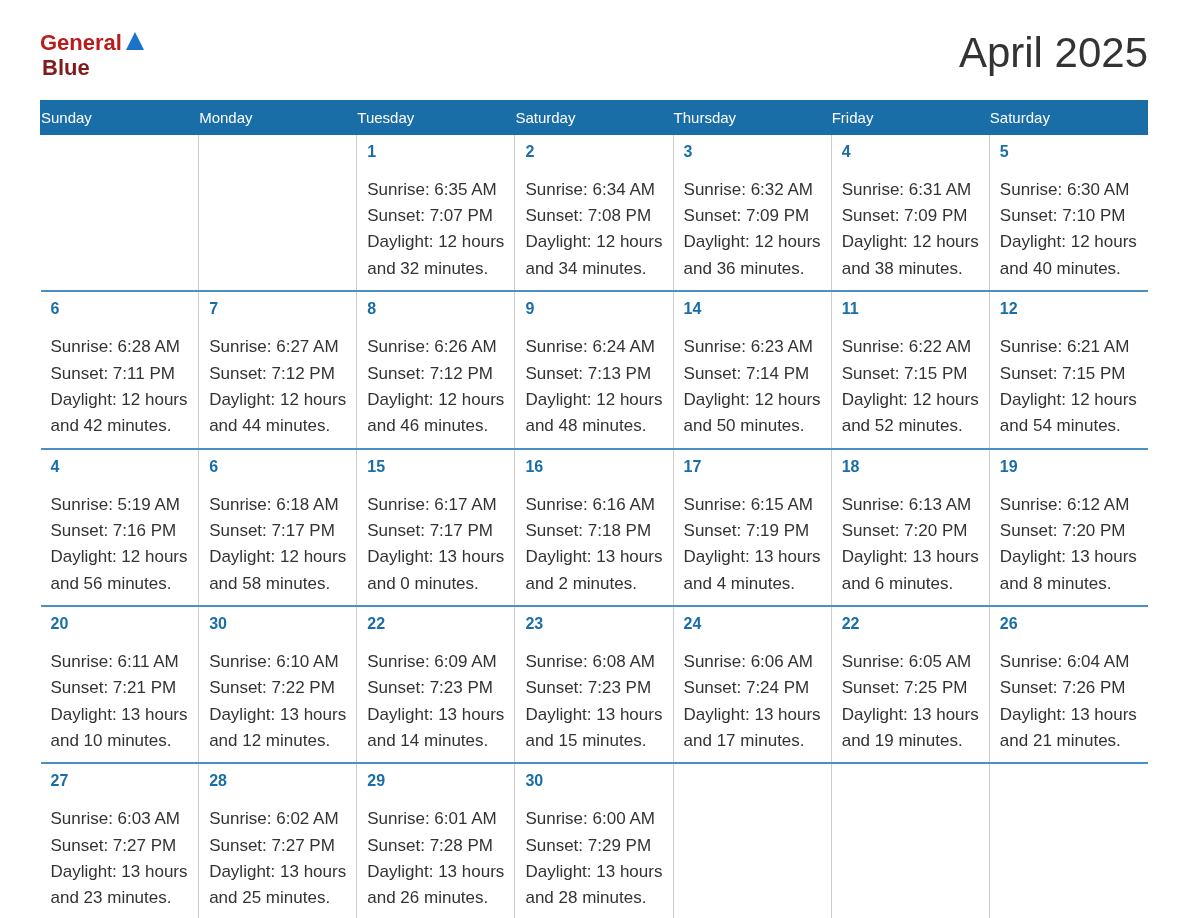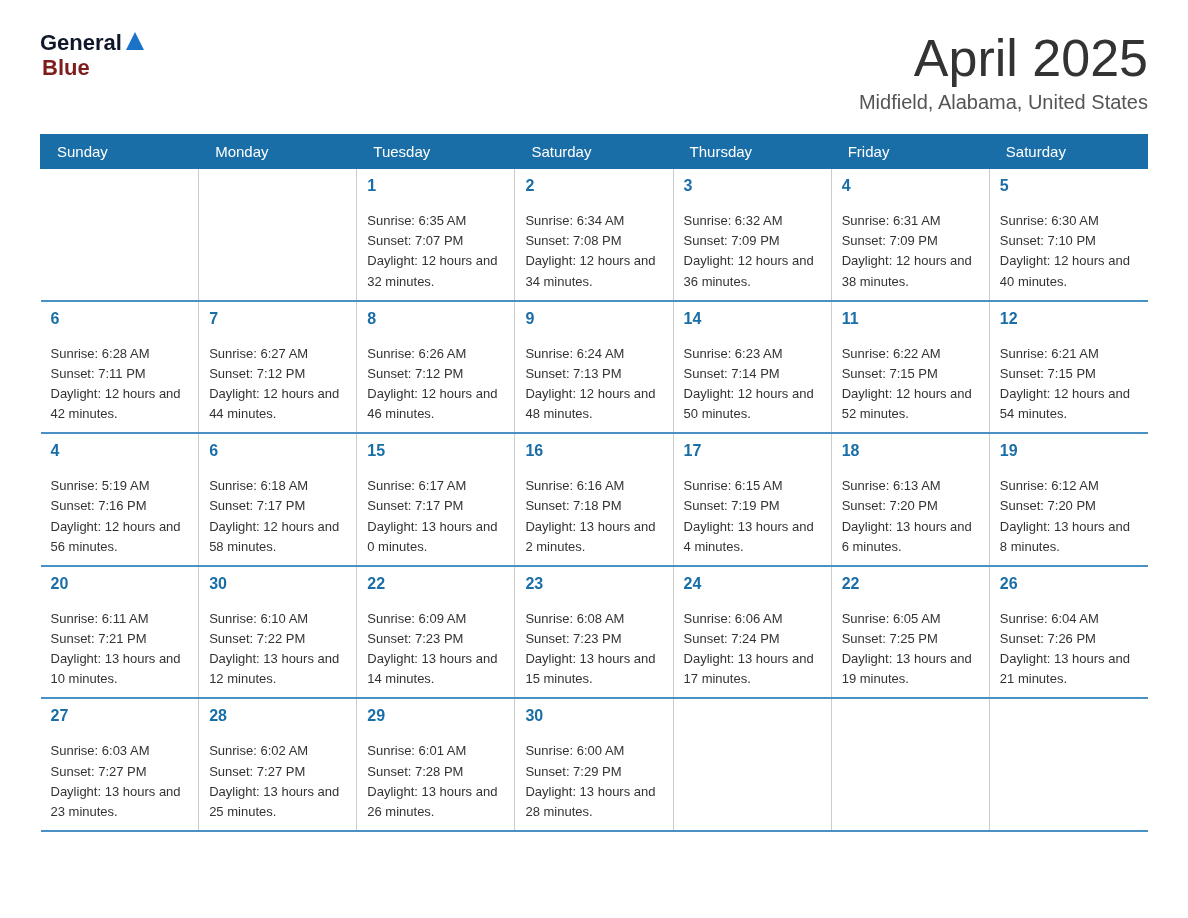--- a/index.html
+++ b/index.html
@@ -16,52 +16,52 @@
       margin-bottom: 20px;
     }
     .logo {
       display: flex;
       align-items: center;
       gap: 0;
     }
     .logo-text-general {
       font-size: 22px;
       font-weight: bold;
-      color: #0f172a;
+      color: #b91c1c;
     }
     .logo-text-blue {
       font-size: 22px;
       font-weight: bold;
       color: #7f1d1d;
     }
     .title-block {
       text-align: right;
     }
     .month-title {
-      font-size: 52px;
+      font-size: 42px;
       font-weight: normal;
       color: #333;
       line-height: 1.1;
     }
     .location-title {
       font-size: 20px;
       color: #555;
       margin-top: 4px;
     }
     table {
       width: 100%;
       border-collapse: collapse;
       table-layout: fixed;
     }
     thead tr th {
       background-color: #1a6ea8;
       color: #fff;
       font-size: 15px;
       font-weight: normal;
-      padding: 8px 16px;
+      padding: 8px 0;
       text-align: left;
       border: 1px solid #1a6ea8;
       margin-left: 25px;
     }
     tbody tr {
       border-bottom: 2px solid #4a90c4;
     }
     tbody tr td {
       vertical-align: top;
       padding: 8px 10px;
@@ -74,21 +74,21 @@
       border-right: none;
     }
     .day-number {
       font-size: 16px;
       font-weight: bold;
       color: #1a6ea8;
       display: block;
       margin-bottom: 4px;
     }
     .day-info {
-      font-size: 13px;
+      font-size: 17px;
       color: #333;
       line-height: 1.55;
       margin-top: 16px;
     }
   </style>
 </head>
 <body>
 
 <div class="header">
   <div class="logo">
@@ -100,21 +100,20 @@
           <svg width="22" height="22" viewBox="0 0 22 22">
             <polygon points="11,2 20,20 2,20" fill="#1a73c8"></polygon>
           </svg>
         </div>
       </div>
       <span class="logo-text-blue" style="margin-left:2px;">Blue</span>
     </div>
   </div>
   <div class="title-block">
     <div class="month-title">April 2025</div>
-    <div class="location-title">Midfield, Alabama, United States</div>
   </div>
 </div>
 
 <table>
   <thead>
     <tr id="header-row">
         <th>Sunday</th>
         <th>Monday</th>
         <th>Tuesday</th>
         <th>Saturday</th>

